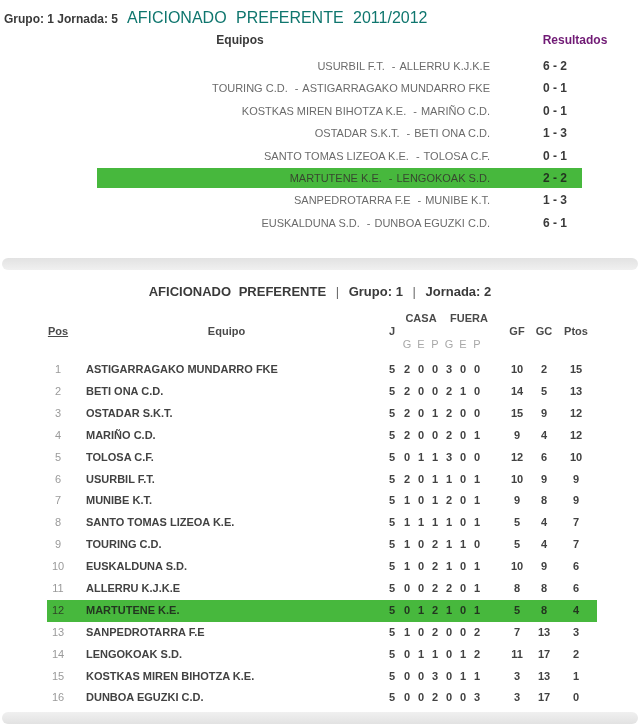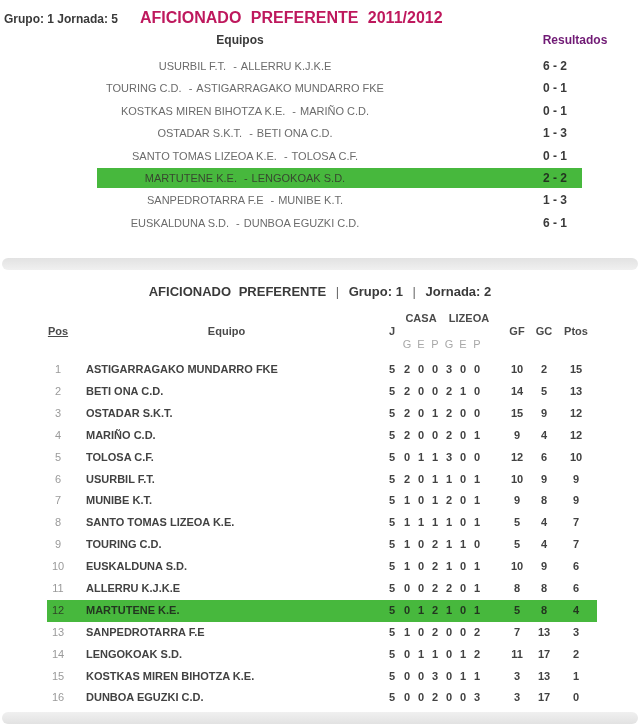--- a/index.html
+++ b/index.html
@@ -12,34 +12,34 @@
     color: #3a3a3a;
     overflow: hidden;
   }
 
   
   .page-header {
     display: flex; align-items: baseline;
     padding: 9px 0 0 4px; height: 30px;
   }
   .title-small { font-size: 12px; font-weight: 700; color: #3a3a3a; white-space: nowrap; }
-  .title-big   { font-size: 16px; font-weight: 700; color: #be185d; margin-left: 22px; word-spacing: 5px; white-space: nowrap; }
+  .title-big   { font-size: 16px; font-weight: 400; color: #0f766e; margin-left: 9px; word-spacing: 5px; white-space: nowrap; }
 
   .results-head { position: relative; height: 25px; }
   .rh-equipos   { position: absolute; left: 0; width: 480px; text-align: center; top: 3px;
                   font-size: 12px; font-weight: 700; color: #3a3a3a; }
   .rh-resultados{ position: absolute; left: 535px; width: 80px; text-align: center; top: 3px;
                   font-size: 12px; font-weight: 700; color: #701a75; }
 
   .m-row { position: relative; height: 22.4px; }
   .hl-bar { display: none; position: absolute; left: 97px; right: 58px; top: 1px; bottom: 1px;
             background: var(--green); z-index: 0; }
   .m-row.highlight .hl-bar { display: block; }
   .m-teams { position: absolute; left: 0; width: 490px; top: 0; height: 22.4px; line-height: 22.4px;
-             text-align: center; font-size: 11px; color: #6b6b6b; z-index: 1; white-space: nowrap; }
+             text-align: right; font-size: 11px; color: #6b6b6b; z-index: 1; white-space: nowrap; }
   .m-row.highlight .m-teams { color: #37472f; }
   .m-teams .sep { margin: 0 4px 0 7px; }
   .m-score { position: absolute; left: 515px; width: 80px; top: 0; height: 22.4px; line-height: 22.4px;
              text-align: center; font-size: 12px; font-weight: 700; color: #3a3a3a; z-index: 1; }
   .m-row.highlight .m-score { color: #233620; }
 
   
   .card-cap { height: 12px; margin: 0 2px; border-radius: 8px;
               background: linear-gradient(180deg, var(--cap-gray-a), var(--cap-gray-b)); }
   .cap-top { margin-top: 24px; }
@@ -152,21 +152,21 @@
     <span class="pipe">|</span>
     <span>Grupo: 1</span>
     <span class="pipe">|</span>
     <span>Jornada: 2</span>
   </div>
 
   <div class="standings-table">
     <div class="standings-header">
       <div class="hdr-line sgrid">
         <span class="h-casa h-bold">CASA</span>
-        <span class="h-fuera h-bold">LIZEOA</span>
+        <span class="h-fuera h-bold">FUERA</span>
       </div>
       <div class="hdr-line sgrid">
         <span class="h-pos h-bold">Pos</span>
         <span class="h-equipo h-bold">Equipo</span>
         <span class="h-j h-bold">J</span>
         <span class="h-gf h-bold">GF</span>
         <span class="h-gc h-bold">GC</span>
         <span class="h-ptos h-bold">Ptos</span>
       </div>
       <div class="hdr-line sgrid">

